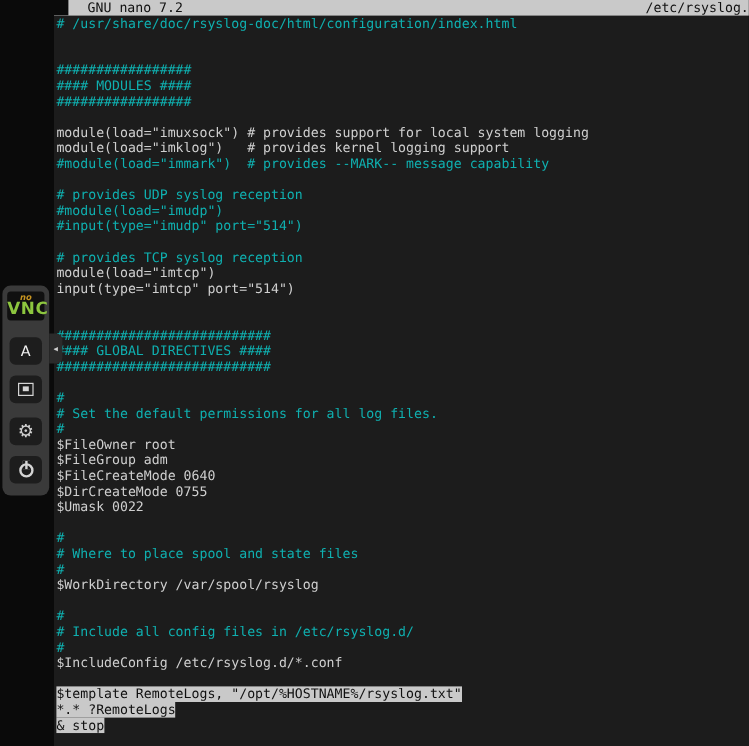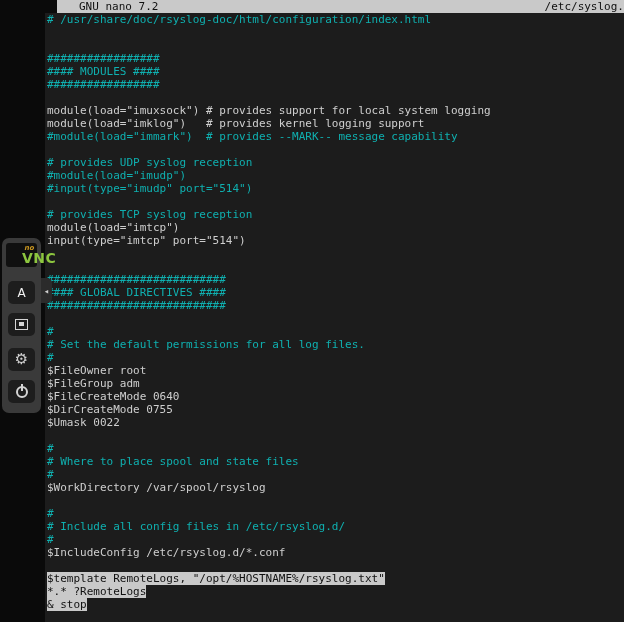--- a/index.html
+++ b/index.html
@@ -18,21 +18,21 @@
   .titlebar {
     height:13px;
     background:#c9c9c9;
     color:#101010;
     font-size:11px; line-height:13px;
     display:flex;
     white-space:pre;
     overflow:hidden;
   }
   .notch { width:12px; background:#0a0a0a; flex:0 0 auto; }
-  .title-left { padding-left:2px;margin-left:20px; }
+  .title-left { padding-left:16px; }
   .title-right { margin-left:auto; }
   .lines {
     padding-left:2px;
     font-size:11px; line-height:13px;
     white-space:pre;
     color:#cfcfcf;
     overflow:hidden;
   }
   .line { height:13px; }
   .line.comment { color:#0fb0b0; }
@@ -48,21 +48,20 @@
     box-sizing:border-box;
   }
   .vnc-logo {
     margin-top:5px;
     width:31px; height:24px;
     background:#101010;
     border-radius:3px;
     text-align:center;
     padding-top:2px;
     box-sizing:border-box;
-    padding-left:16px;
   }
   .logo-no { display:block; font-size:7px; line-height:7px; color:#c89520; font-weight:bold; font-style:italic; font-family:"DejaVu Sans", sans-serif; }
   .logo-vnc { display:block; font-size:14px; line-height:12px; color:#8dc63f; font-weight:bold; letter-spacing:0.5px; font-family:"DejaVu Sans", sans-serif; }
   .vnc-btn {
     width:27px; height:23px;
     background:#1d1d1d;
     border-radius:5px;
     display:flex; align-items:center; justify-content:center;
     cursor:pointer;
     flex:0 0 auto;
@@ -90,21 +89,21 @@
 </style>
 </head>
 <body>
 
 <div>
 
   <div class="terminal">
     <div class="titlebar">
       <div class="notch"></div>
       <span class="title-left">GNU nano 7.2</span>
-      <span class="title-right">/etc/syslog.</span>
+      <span class="title-right">/etc/rsyslog.</span>
     </div>
     <div class="lines"><div class="line comment"># /usr/share/doc/rsyslog-doc/html/configuration/index.html</div><div class="line blank">&nbsp;</div><div class="line blank">&nbsp;</div><div class="line comment">#################</div><div class="line comment">#### MODULES ####</div><div class="line comment">#################</div><div class="line blank">&nbsp;</div><div class="line code">module(load="imuxsock") # provides support for local system logging</div><div class="line code">module(load="imklog")   # provides kernel logging support</div><div class="line comment">#module(load="immark")  # provides --MARK-- message capability</div><div class="line blank">&nbsp;</div><div class="line comment"># provides UDP syslog reception</div><div class="line comment">#module(load="imudp")</div><div class="line comment">#input(type="imudp" port="514")</div><div class="line blank">&nbsp;</div><div class="line comment"># provides TCP syslog reception</div><div class="line code">module(load="imtcp")</div><div class="line code">input(type="imtcp" port="514")</div><div class="line blank">&nbsp;</div><div class="line blank">&nbsp;</div><div class="line comment">###########################</div><div class="line comment">#### GLOBAL DIRECTIVES ####</div><div class="line comment">###########################</div><div class="line blank">&nbsp;</div><div class="line comment">#</div><div class="line comment"># Set the default permissions for all log files.</div><div class="line comment">#</div><div class="line code">$FileOwner root</div><div class="line code">$FileGroup adm</div><div class="line code">$FileCreateMode 0640</div><div class="line code">$DirCreateMode 0755</div><div class="line code">$Umask 0022</div><div class="line blank">&nbsp;</div><div class="line comment">#</div><div class="line comment"># Where to place spool and state files</div><div class="line comment">#</div><div class="line code">$WorkDirectory /var/spool/rsyslog</div><div class="line blank">&nbsp;</div><div class="line comment">#</div><div class="line comment"># Include all config files in /etc/rsyslog.d/</div><div class="line comment">#</div><div class="line code">$IncludeConfig /etc/rsyslog.d/*.conf</div><div class="line blank">&nbsp;</div><div class="line selected"><span class="sel">$template RemoteLogs, "/opt/%HOSTNAME%/rsyslog.txt"</span></div><div class="line selected"><span class="sel">*.* ?RemoteLogs</span></div><div class="line selected"><span class="sel">&amp; stop</span></div></div>
   </div>
 
   <div class="vnc-panel">
     <div class="vnc-logo">
       <span class="logo-no">no</span>
       <span class="logo-vnc">VNC</span>
     </div>
     <div class="vnc-btn b1">

